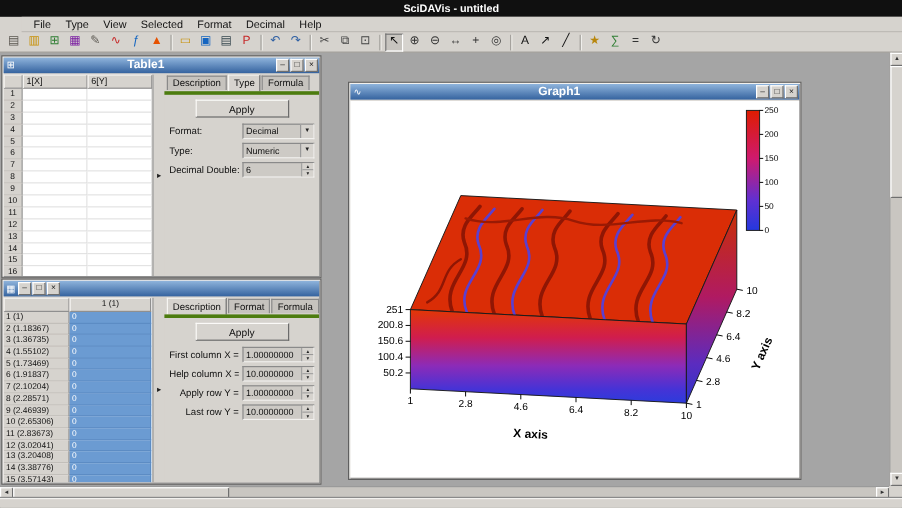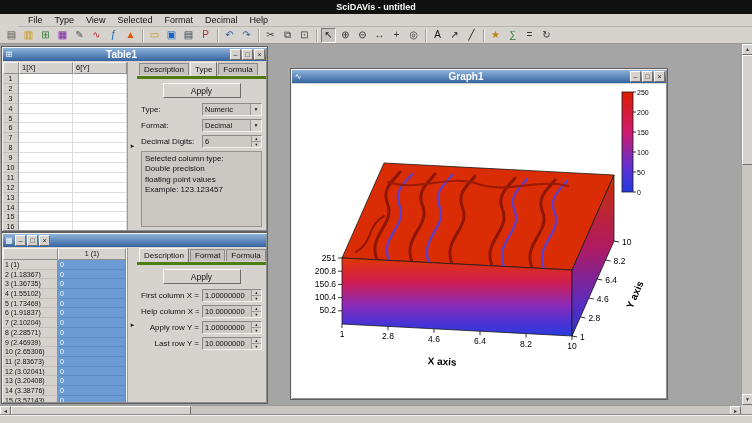--- a/index.html
+++ b/index.html
@@ -349,49 +349,43 @@
       <div class="side-panel">
         <div class="tabs" id="table-tabs">
             <div class="tab">Description</div>
             <div class="tab active">Type</div>
             <div class="tab">Formula</div>
           </div>
         <div class="panel-body">
           <button class="apply-btn">Apply</button>
           <div id="table-fields">
               <div class="field-row">
+                <span class="field-label">Format:</span>
+                <div class="combo">
+                  <span class="combo-value">Decimal</span>
+                  <span class="combo-arrow">▼</span>
+                </div>
+              </div>
+              <div class="field-row">
                 <span class="field-label">Type:</span>
                 <div class="combo">
                   <span class="combo-value">Numeric</span>
                   <span class="combo-arrow">▼</span>
                 </div>
               </div>
               <div class="field-row">
-                <span class="field-label">Format:</span>
-                <div class="combo">
-                  <span class="combo-value">Decimal</span>
-                  <span class="combo-arrow">▼</span>
-                </div>
-              </div>
-              <div class="field-row">
-                <span class="field-label">Decimal Digits:</span>
+                <span class="field-label">Decimal Double:</span>
                 <div class="spin">
                   <span class="spin-value">6</span>
                   <span class="spin-btns">
                     <span class="spin-up">▴</span>
                     <span class="spin-down">▾</span>
                   </span>
                 </div>
               </div>
-            </div>
-          <div class="info-box" id="table-info">
-              <div>Selected column type:</div>
-              <div>Double precision</div>
-              <div>floating point values</div>
-              <div>Example: 123.123457</div>
             </div>
         </div>
       </div>
     </div>
   </div>
 
   <div class="mdi-win" style="left:1px;top:188px;width:267px;height:172px;">
     <div class="mdi-title">
       <span class="win-icon">▦</span>
       <span class="win-btns">

